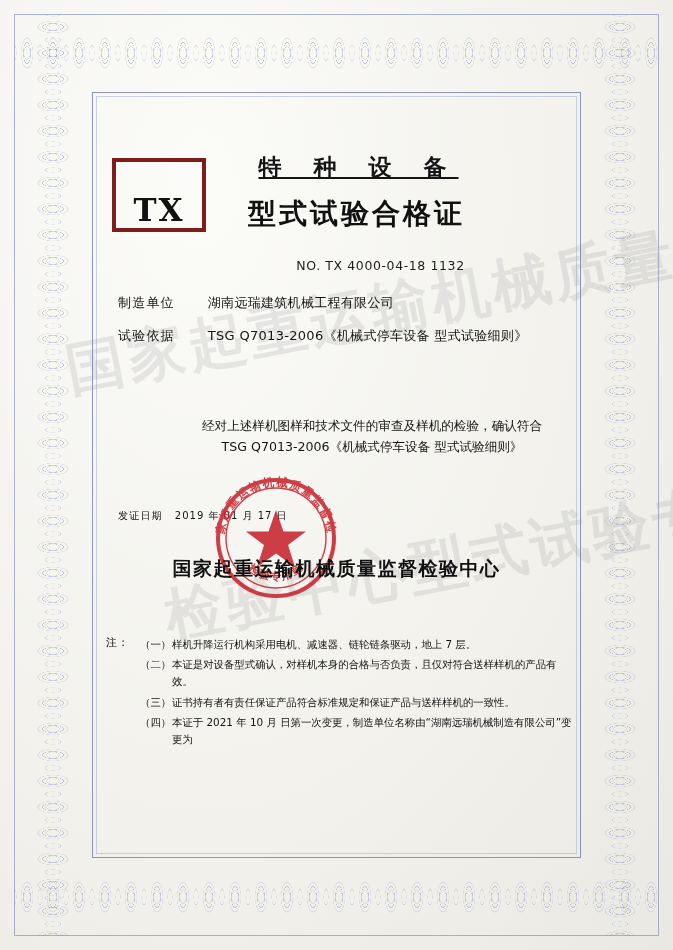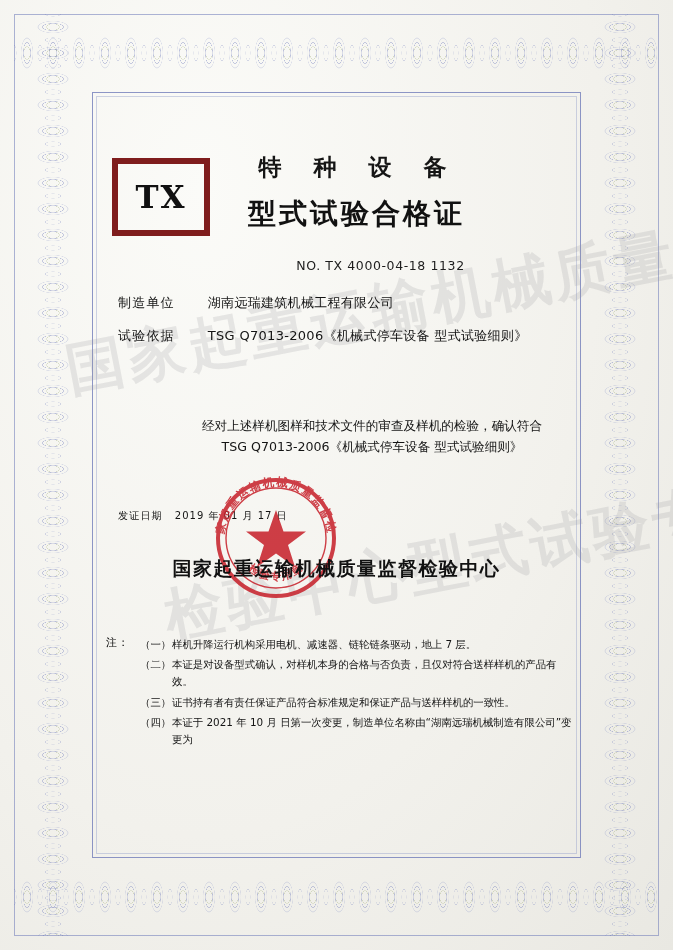--- a/index.html
+++ b/index.html
@@ -139,23 +139,23 @@
     width: 481px;
     height: 758px;
   }
 
   .tx-box {
     position: absolute;
     left: 16px;
     top: 62px;
     width: 86px;
     height: 66px;
-    border: 6px solid #7f1d1d;
+    border: 4px solid #7f1d1d;
     display: flex;
-    align-items: center;
+    align-items: flex-end;
     justify-content: center;
   }
   .tx-box span {
     font-family: "DejaVu Serif", serif;
     font-size: 31px;
     font-weight: 700;
     letter-spacing: 2px;
     color: #111;
   }
 
@@ -166,20 +166,21 @@
     width: 481px;
     text-align: center;
   }
   .title-main {
     font-family: "DejaVu Sans", sans-serif;
     font-size: 23px;
     font-weight: 700;
     letter-spacing: 12px;
     color: #151515;
     margin-left: 44px;
+    text-decoration: underline;
   }
   .title-sub {
     font-family: "DejaVu Sans", sans-serif;
     font-size: 28px;
     font-weight: 700;
     letter-spacing: 3px;
     color: #111;
     margin-top: 12px;
     margin-left: 40px;
   }

